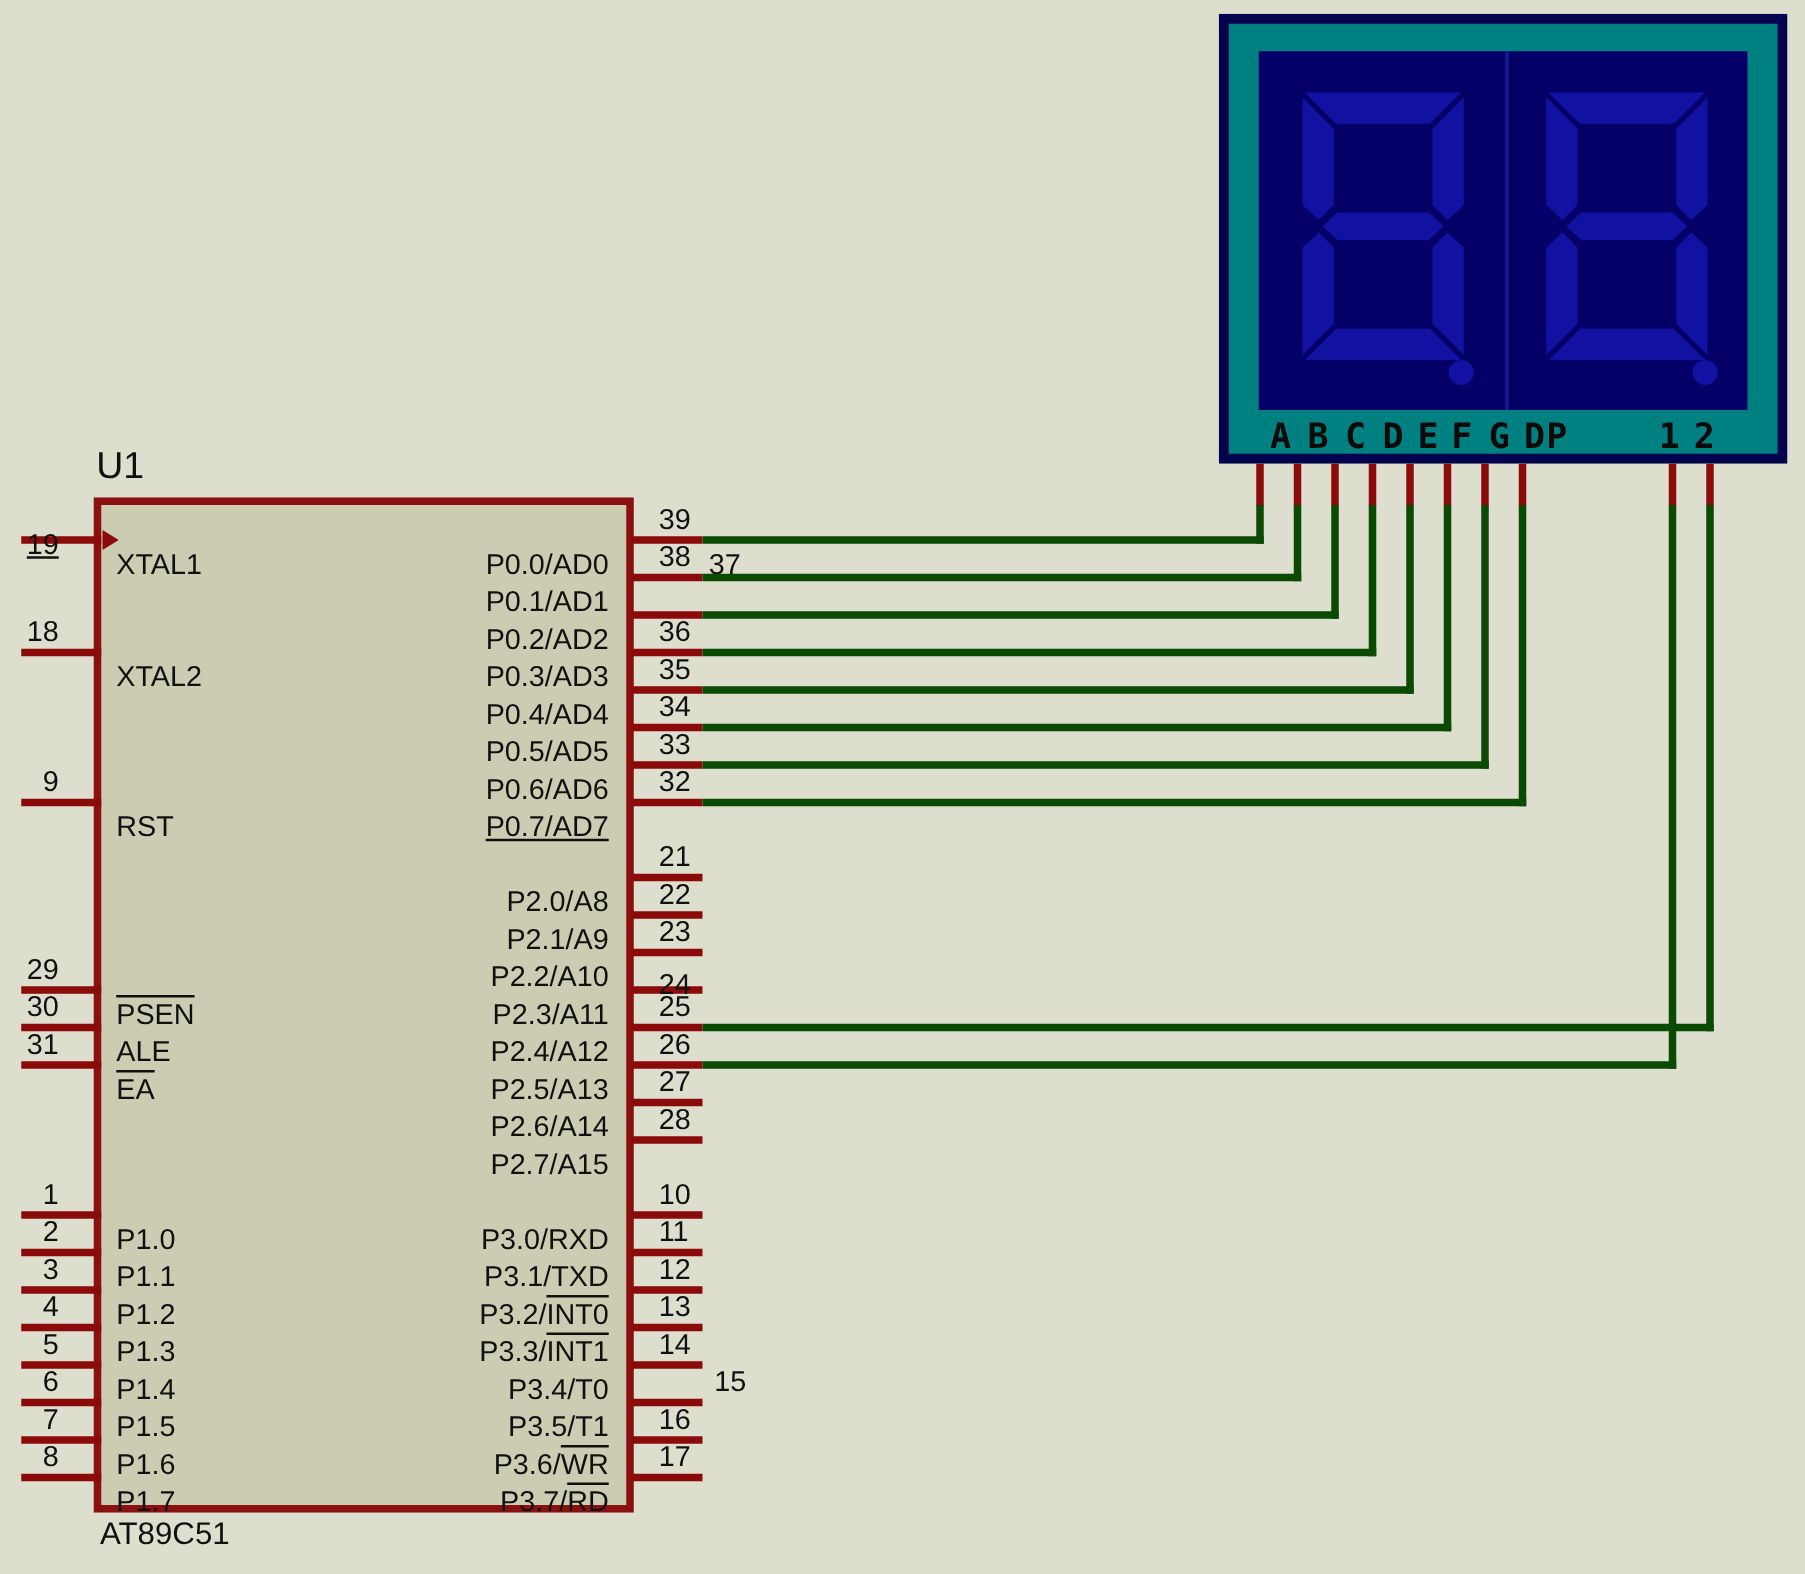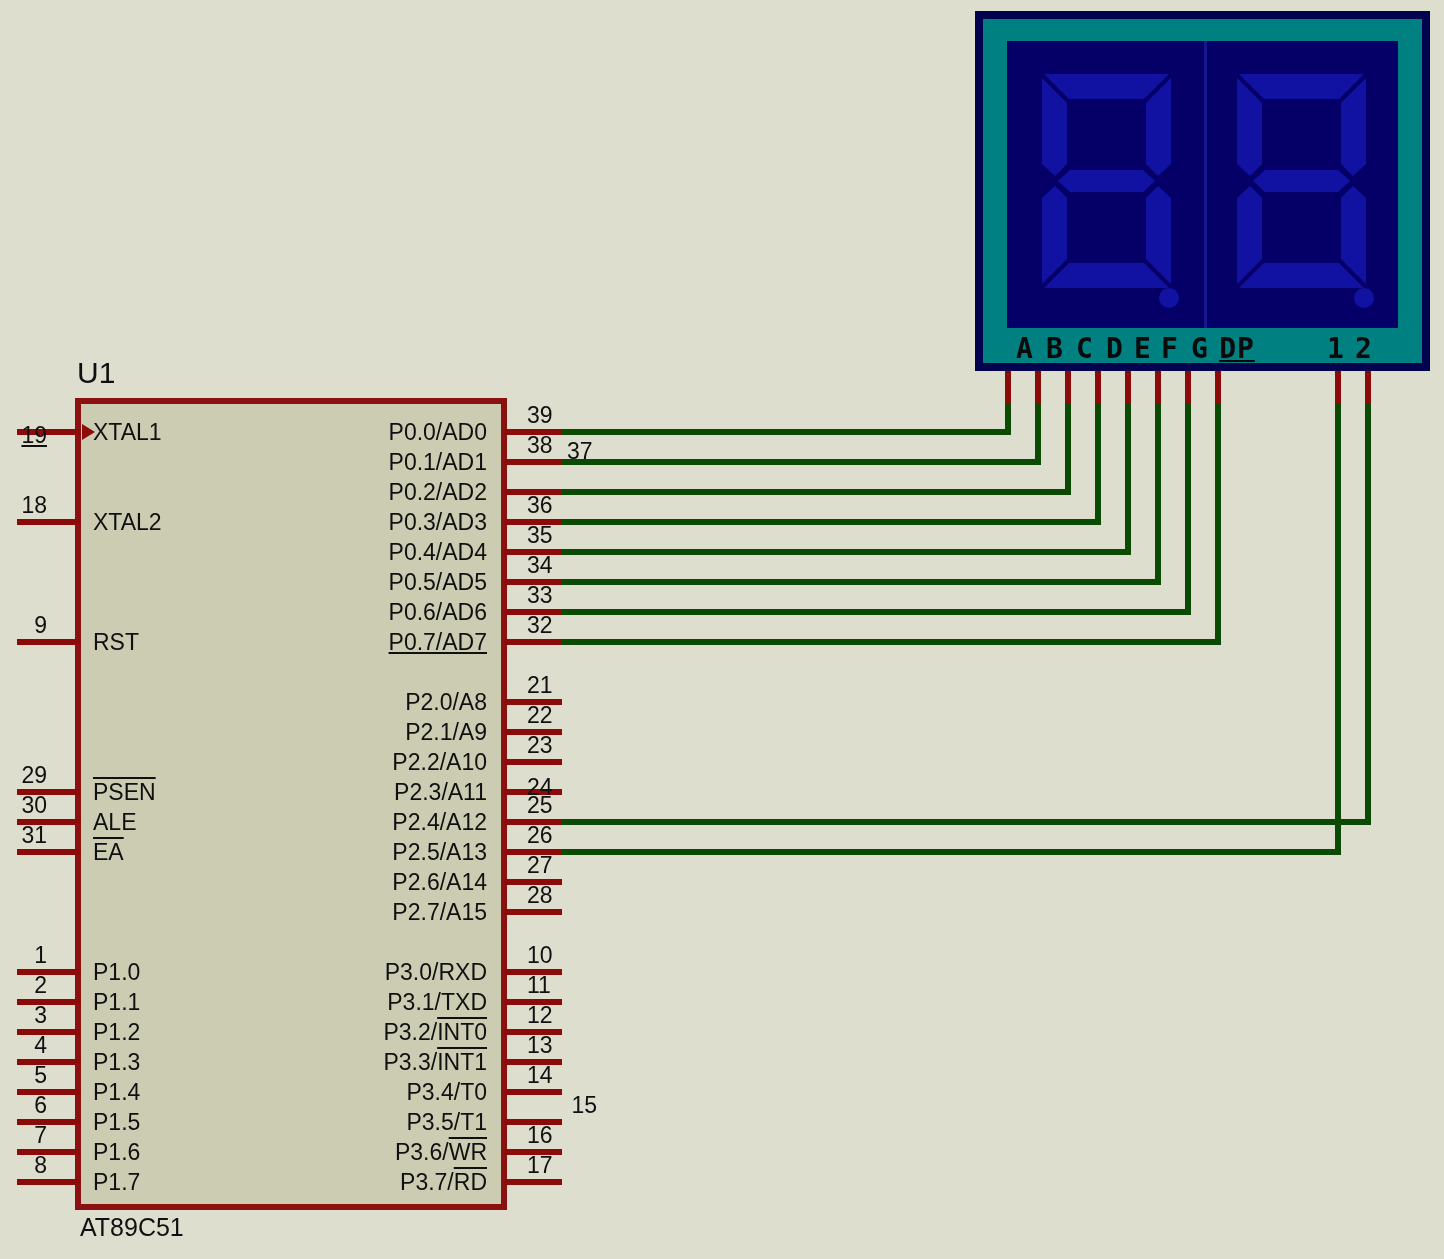--- a/index.html
+++ b/index.html
@@ -7,21 +7,21 @@
     position:relative;width:1444px;height:1259px;overflow:hidden;
     background:var(--bg,#dedecf);
     font-family:"Liberation Sans",sans-serif;color:#101010;
   }
   .abs{position:absolute;}
   .wr{position:absolute;background:var(--red,#8b0b0b);}
   .wg{position:absolute;background:var(--green,#0b4a02);}
   .num{position:absolute;font-size:23px;line-height:26px;height:26px;white-space:nowrap;}
   .num-l{left:0;width:47px;text-align:right;}
   .num-r{left:527px;width:70px;text-align:left;}
-  .lbl{position:absolute;font-size:23px;line-height:30px;height:30px;white-space:nowrap;}
+  .lbl{position:absolute;font-size:23px;line-height:30px;height:30px;white-space:nowrap;margin-top:19px;}
   .lbl-l{left:93px;}
   .lbl-r{left:270px;width:217px;text-align:right;}
   .ovl{text-decoration:overline;}
   .clk{position:absolute;width:0;height:0;
        border-left:13px solid var(--red,#8b0b0b);
        border-top:8px solid transparent;border-bottom:8px solid transparent;}
   #chip{
     position:absolute;left:75px;top:398px;width:420px;height:800px;
     border:6px solid var(--chipb,#8b1010);background:var(--chipf,#ccccb3);
   }
@@ -218,18 +218,18 @@
   </svg>
 
   <div id="display-labels-layer">
       <span class="dlabel" style="left: 1025px;"><span>A</span></span>
       <span class="dlabel" style="left: 1055px;"><span>B</span></span>
       <span class="dlabel" style="left: 1085px;"><span>C</span></span>
       <span class="dlabel" style="left: 1115px;"><span>D</span></span>
       <span class="dlabel" style="left: 1143px;"><span>E</span></span>
       <span class="dlabel" style="left: 1170px;"><span>F</span></span>
       <span class="dlabel" style="left: 1200px;"><span>G</span></span>
-      <span class="dlabel" style="left: 1237px; text-decoration: underline;"><span>DP</span></span>
+      <span class="dlabel" style="left: 1237px;"><span>DP</span></span>
       <span class="dlabel" style="left: 1336px;"><span>1</span></span>
       <span class="dlabel" style="left: 1364px;"><span>2</span></span>
     </div>
 
 </div>
 
 </body></html>

